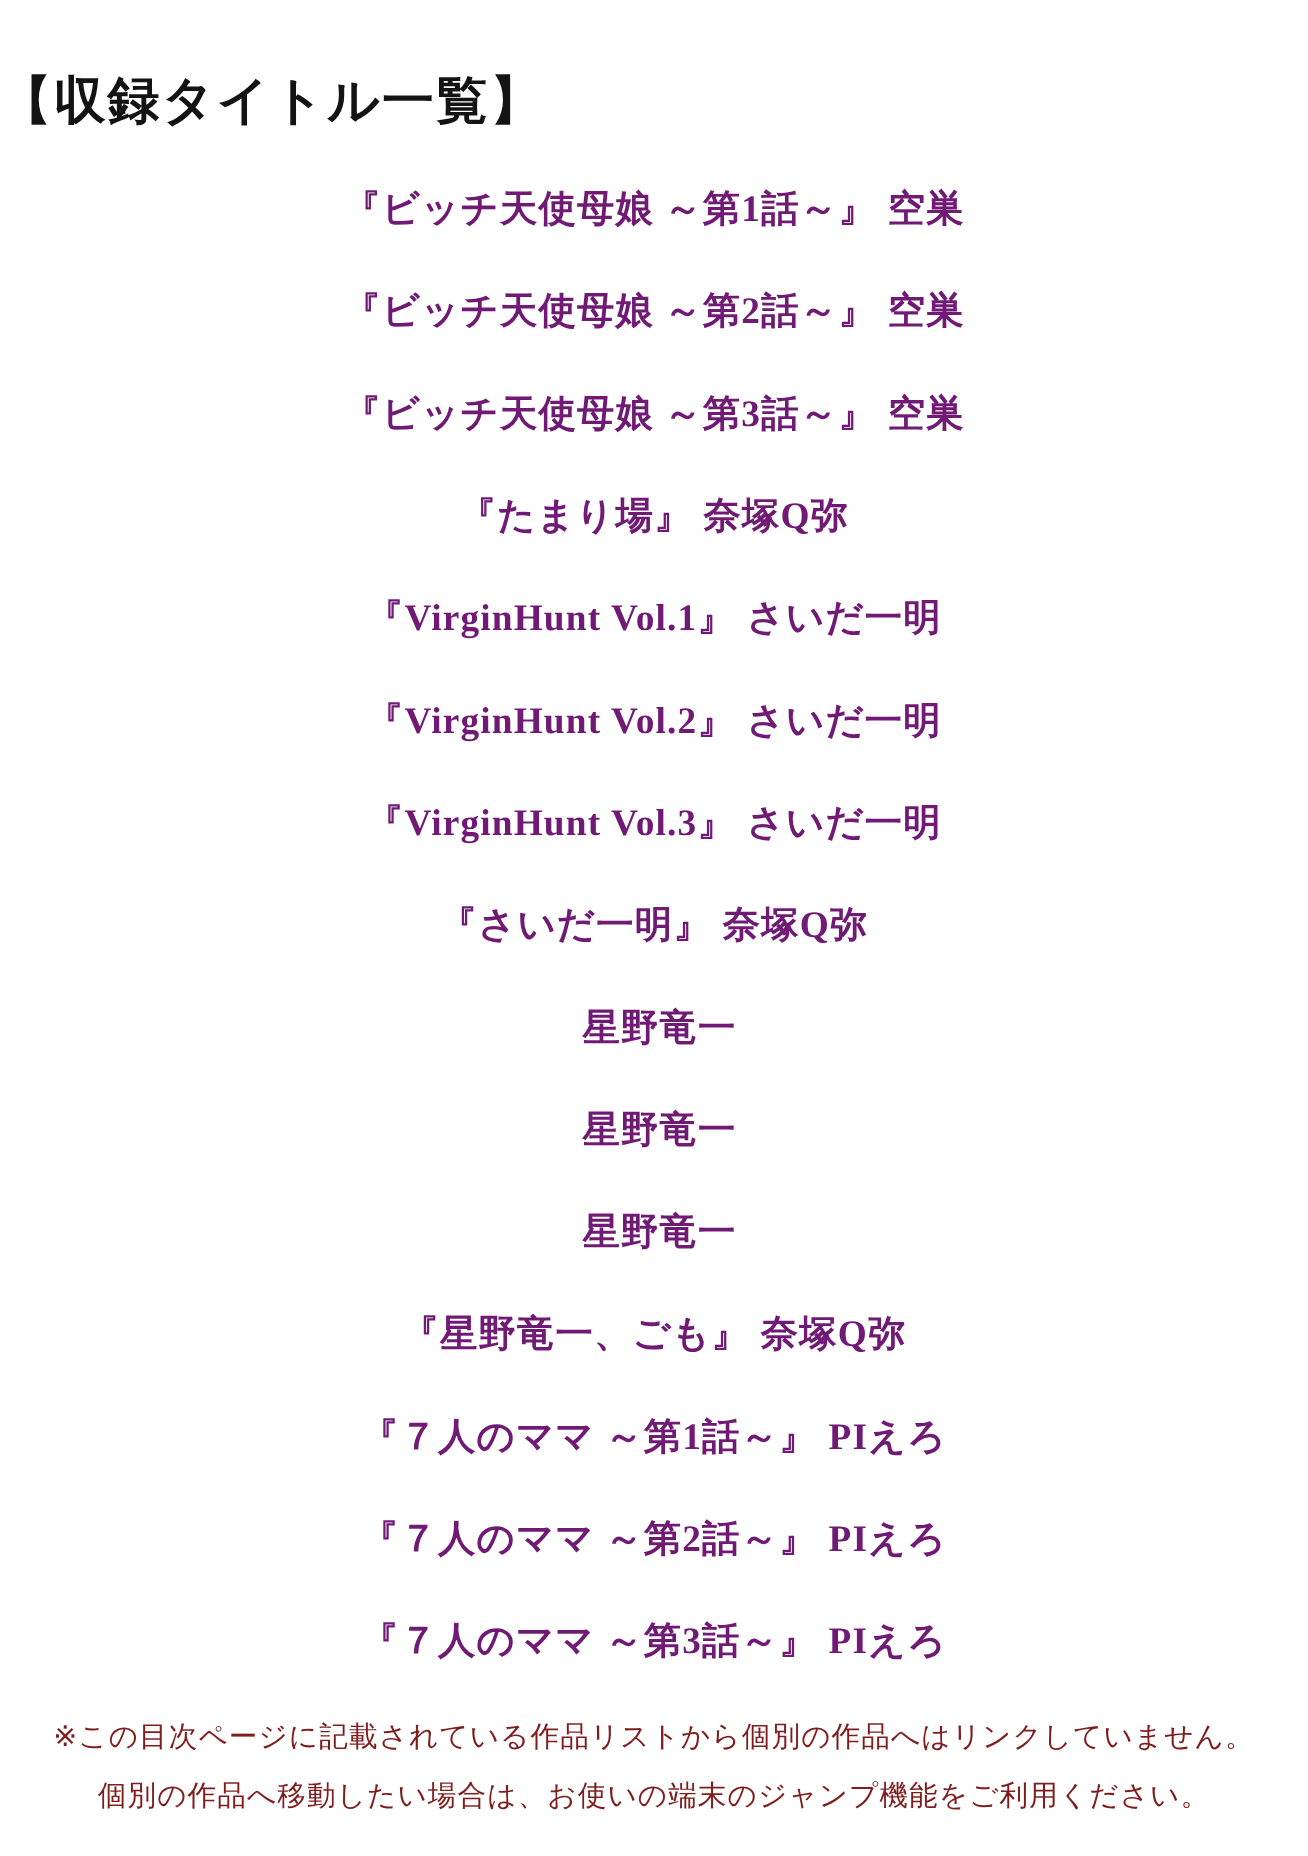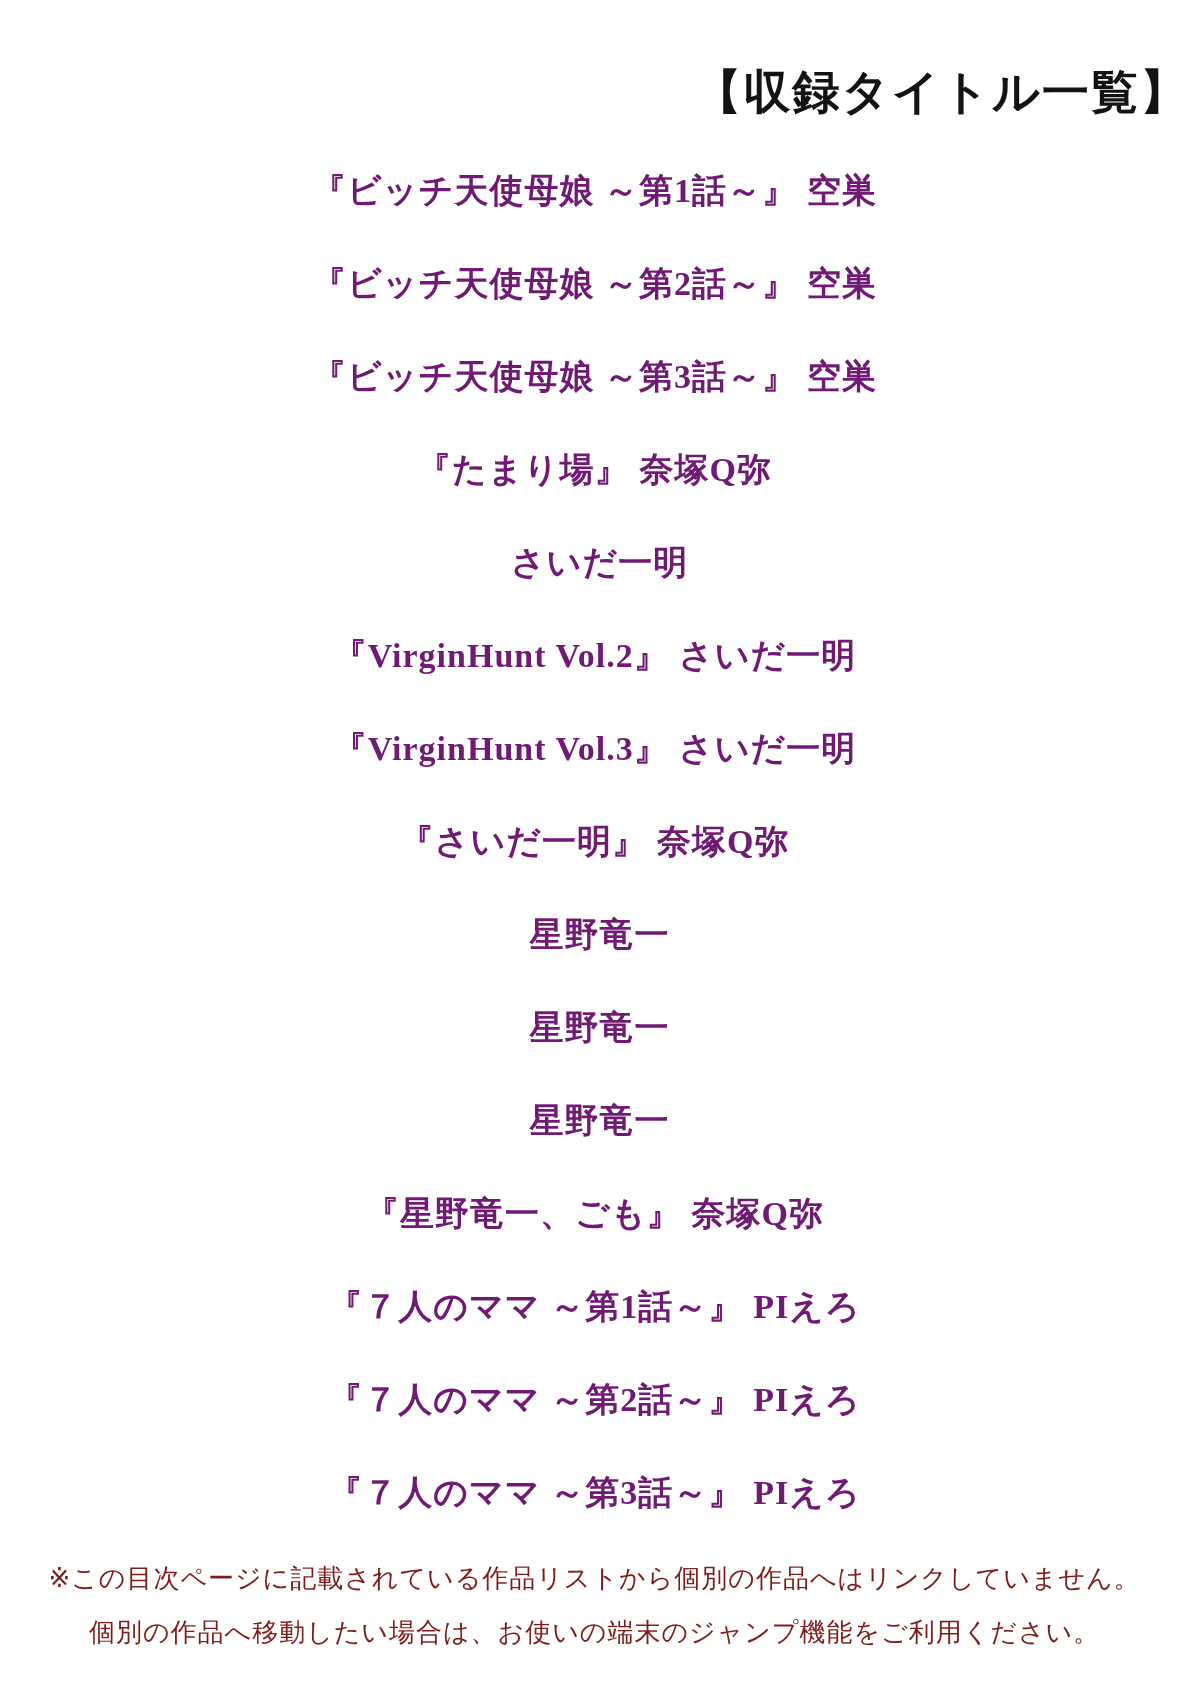--- a/index.html
+++ b/index.html
@@ -12,21 +12,21 @@
     width: 1189px;
     height: 1687px;
     margin: 0 auto;
     background: #ffffff;
     overflow: hidden;
     color: #151515;
   }
   .doc-title {
     margin: 0;
     padding-top: 64px;
-    text-align: right;
+    text-align: left;
     font-family: "Liberation Serif", "DejaVu Serif", serif;
     font-weight: bold;
     font-size: 47px;
     line-height: 56px;
     letter-spacing: 2px;
     color: #131313;
   }
   .toc-list {
     margin-top: 24px;
   }
@@ -79,20 +79,21 @@
     </div>
     <div class="toc-row">
       <span>『ビッチ天使母娘 ～第3話～』</span>
         <span class="author">空巣</span>
     </div>
     <div class="toc-row">
       <span>『たまり場』</span>
         <span class="author">奈塚Q弥</span>
     </div>
     <div class="toc-row">
+      <span>『VirginHunt Vol.1』</span>
         <span class="author">さいだ一明</span>
     </div>
     <div class="toc-row">
       <span>『VirginHunt Vol.2』</span>
         <span class="author">さいだ一明</span>
     </div>
     <div class="toc-row">
       <span>『VirginHunt Vol.3』</span>
         <span class="author">さいだ一明</span>
     </div>

